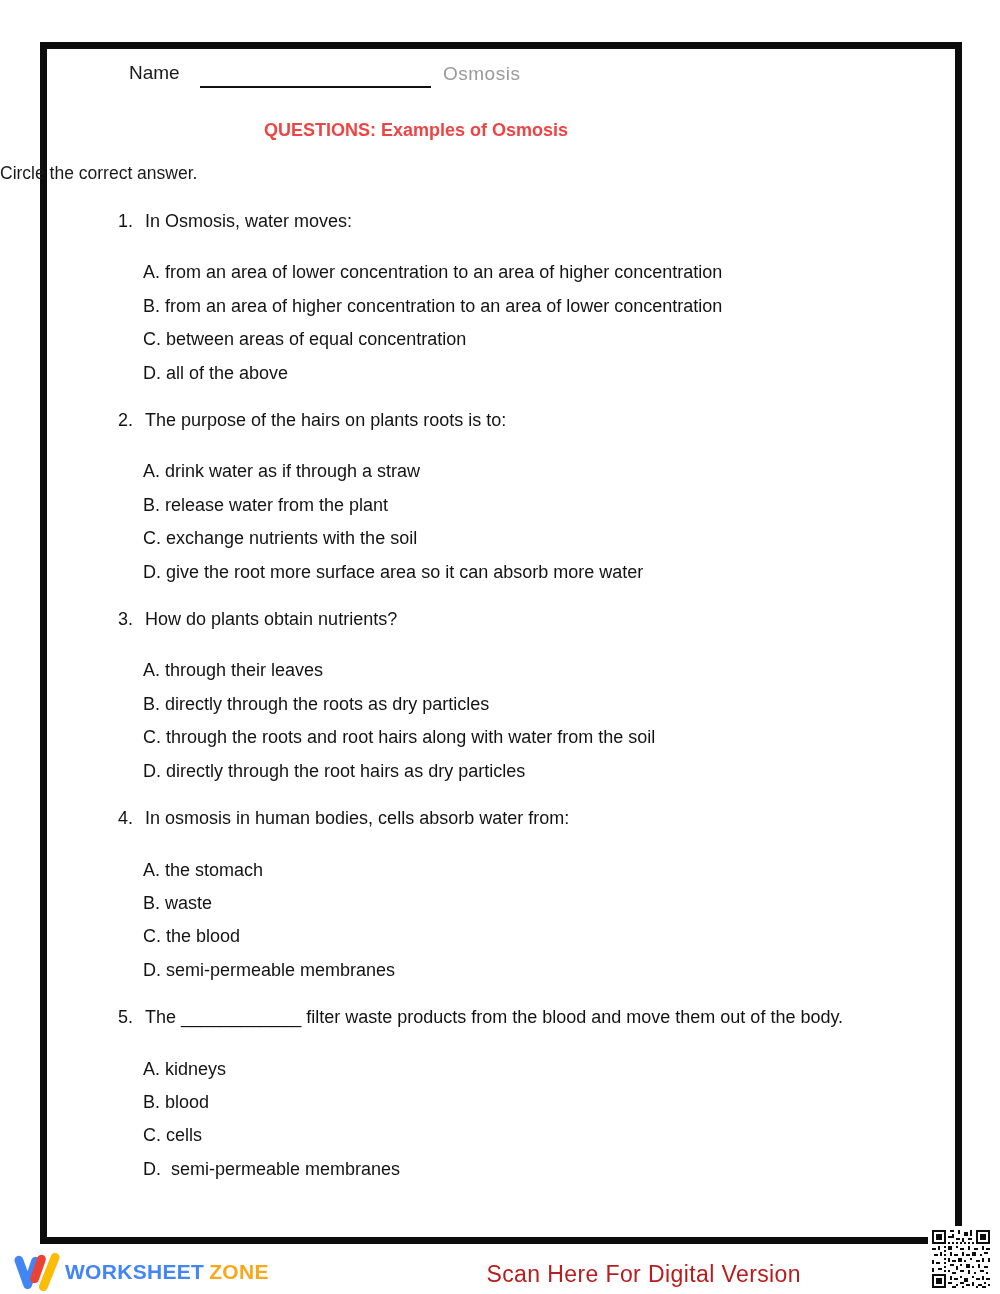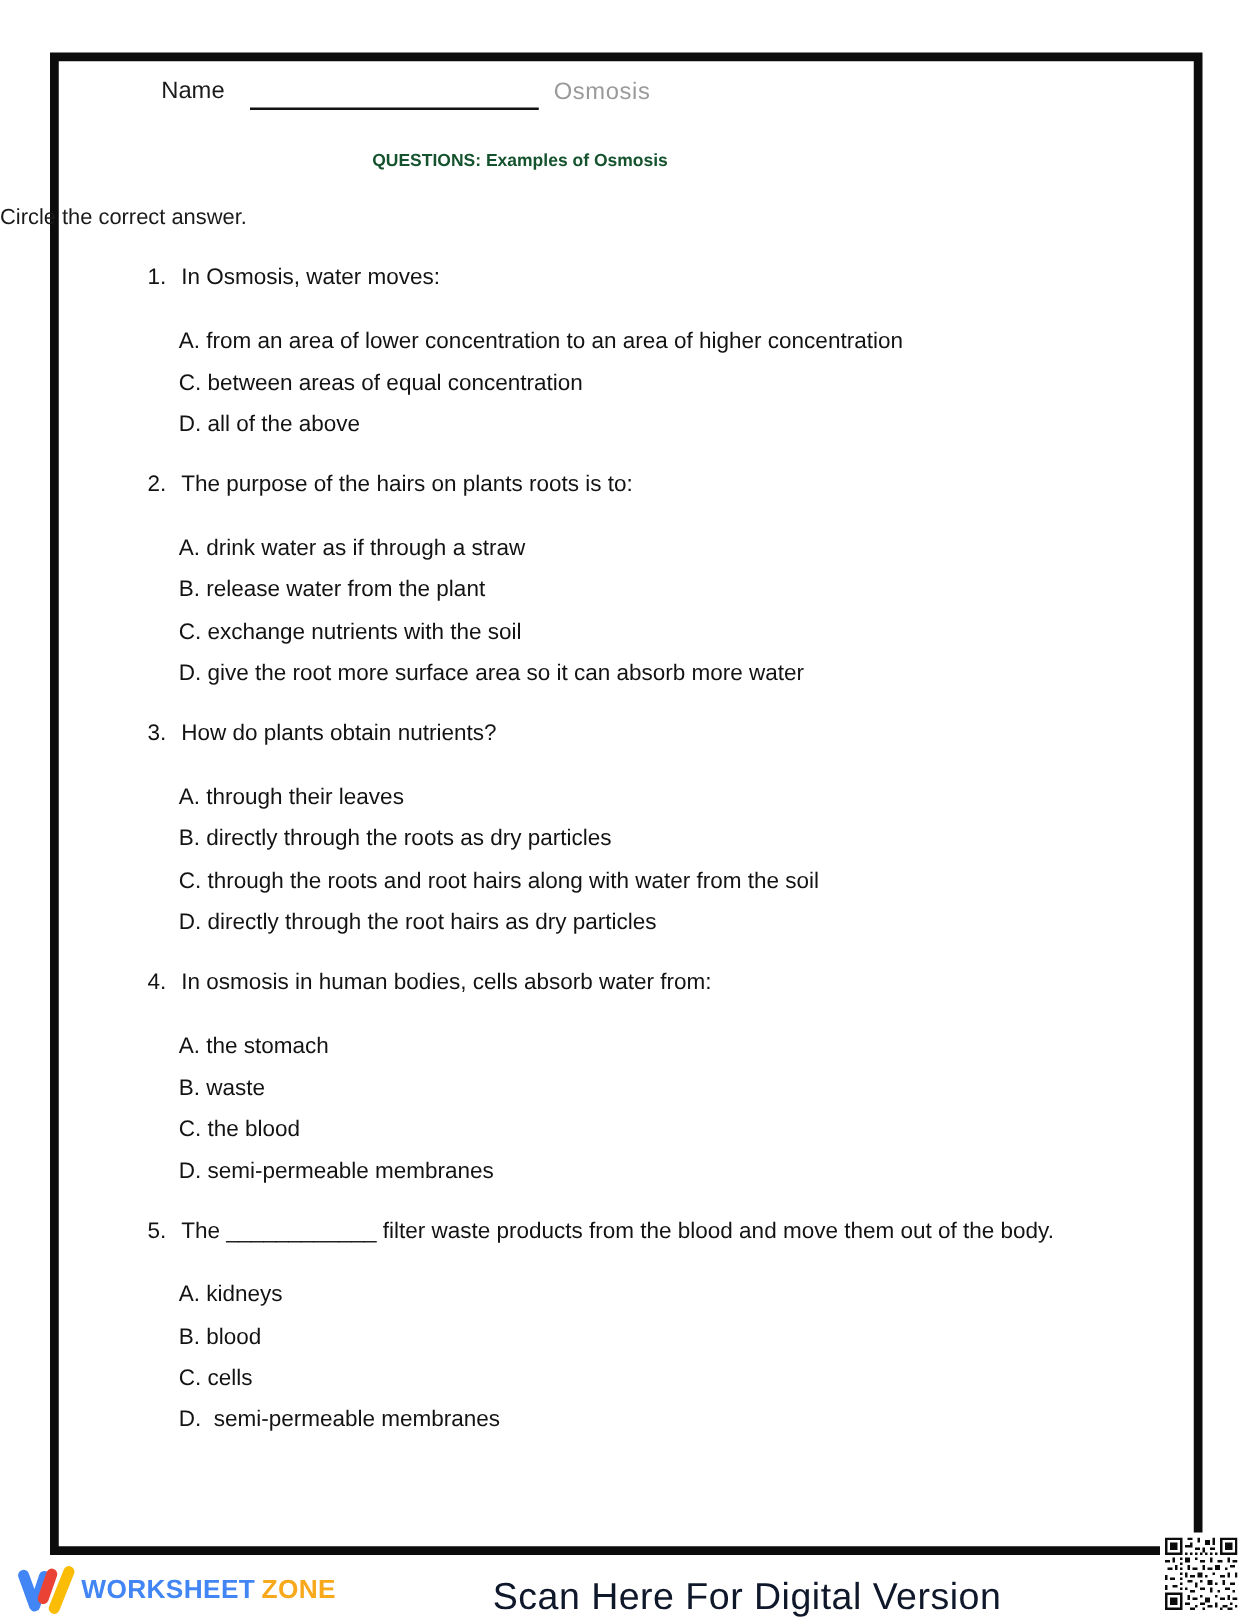--- a/index.html
+++ b/index.html
@@ -33,21 +33,21 @@
     border-bottom: 2px solid #111111;
   }
   .watermark {
     position: absolute; left: 443px; top: 3px;
     font-size: 19px; font-weight: 400;
     color: #9a9a9a; letter-spacing: 0.5px;
   }
   .page-title {
     position: absolute; left: 0; top: 120px; width: 832px;
     text-align: center;
-    font-size: 14px; font-weight: 700; color: #14532d;
+    font-size: 18px; font-weight: 700; color: #ef4444;
   }
   .instruction {
     position: absolute; left: 0; top: 163px; width: 1000px;
     font-size: 17.5px; color: #1a1a1a;
   }
 
   
   .content {
     position: absolute; left: 118px; top: 205px; width: 824px;
     font-size: 18px; line-height: 33.4px; color: #131313;
@@ -64,21 +64,21 @@
   .brand {
     position: absolute; left: 14px; top: 8px;
     display: flex; align-items: center;
   }
   .brand-w { width: 47px; height: 40px; margin-right: 4px; }
   .brand-text { font-size: 21px; font-weight: 700; letter-spacing: 0.3px; white-space: nowrap; }
   .brand-word1 { color: #4285f4; }
   .brand-word2 { color: #f7a81b; margin-left: 5px; }
   .scan-text {
     position: absolute; right: 78px; top: 17px;
-    font-size: 30px; color: #0f172a; letter-spacing: 0.4px;
+    font-size: 23px; color: #b91c1c; letter-spacing: 0.4px;
     white-space: nowrap;
   }
   .qr-box {
     position: absolute; left: 928px; top: -18px;
     width: 66px; height: 66px;
     background: #ffffff; padding: 4px;
   }
   .qr-box svg { width: 58px; height: 58px; display: block; }
 </style>
 </head>
@@ -96,20 +96,21 @@
 
 <div class="content">
 
   <div class="q">
     <div class="q-head">
       <span class="q-num">1.</span>
       <span class="q-text">In Osmosis, water moves:</span>
     </div>
     <div class="q-opts">
       <div class="opt">A. from an area of lower concentration to an area of higher concentration</div>
+      <div class="opt">B. from an area of higher concentration to an area of lower concentration</div>
       <div class="opt">C. between areas of equal concentration</div>
       <div class="opt">D. all of the above</div>
     </div>
   </div>
 
   <div class="q">
     <div class="q-head">
       <span class="q-num">2.</span>
       <span class="q-text">The purpose of the hairs on plants roots is to:</span>
     </div>

